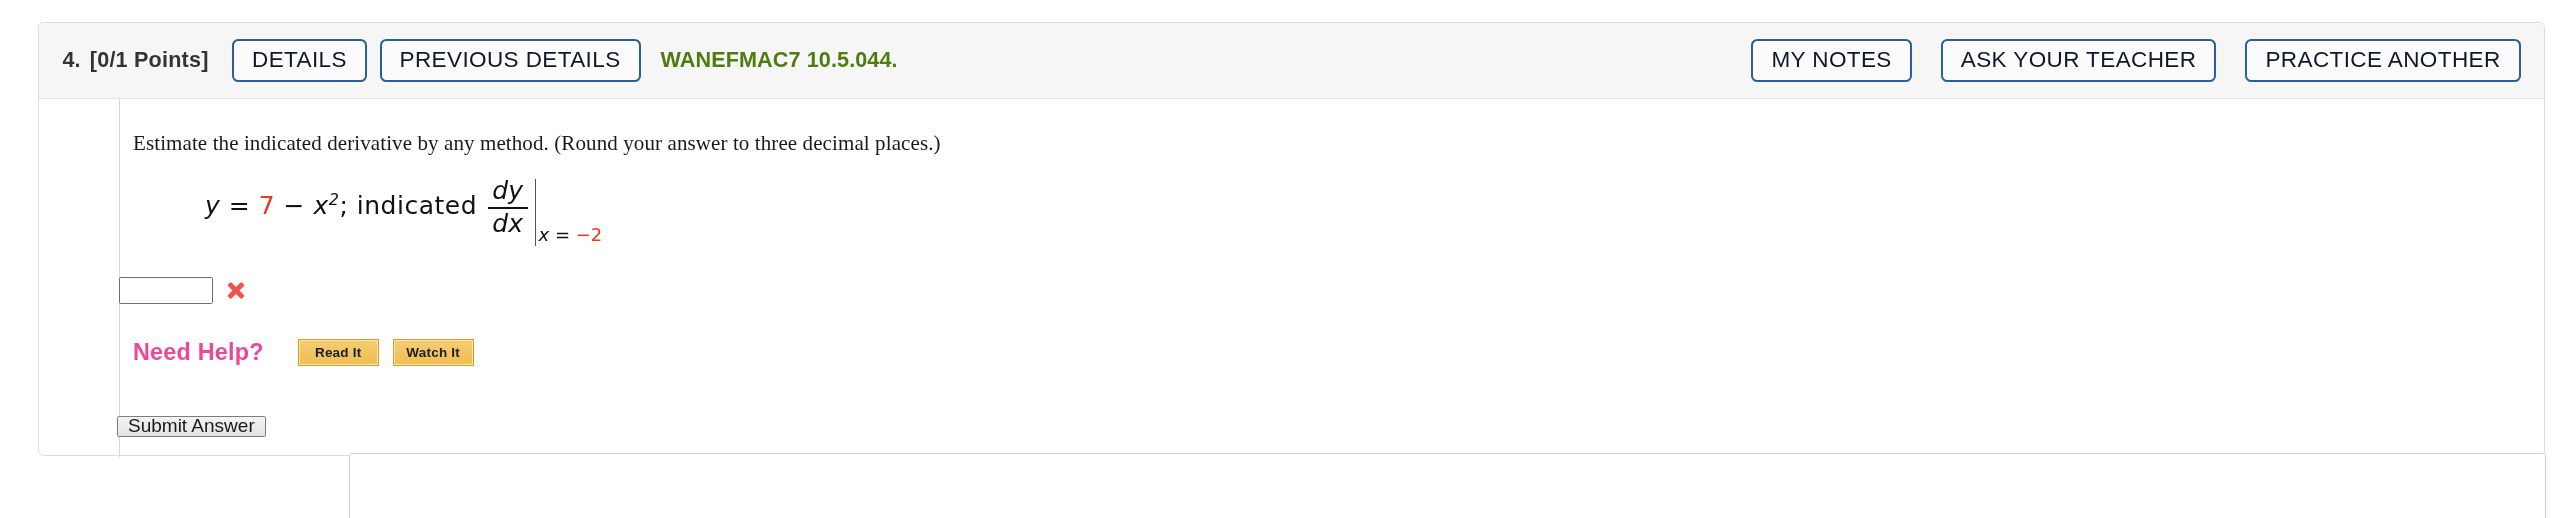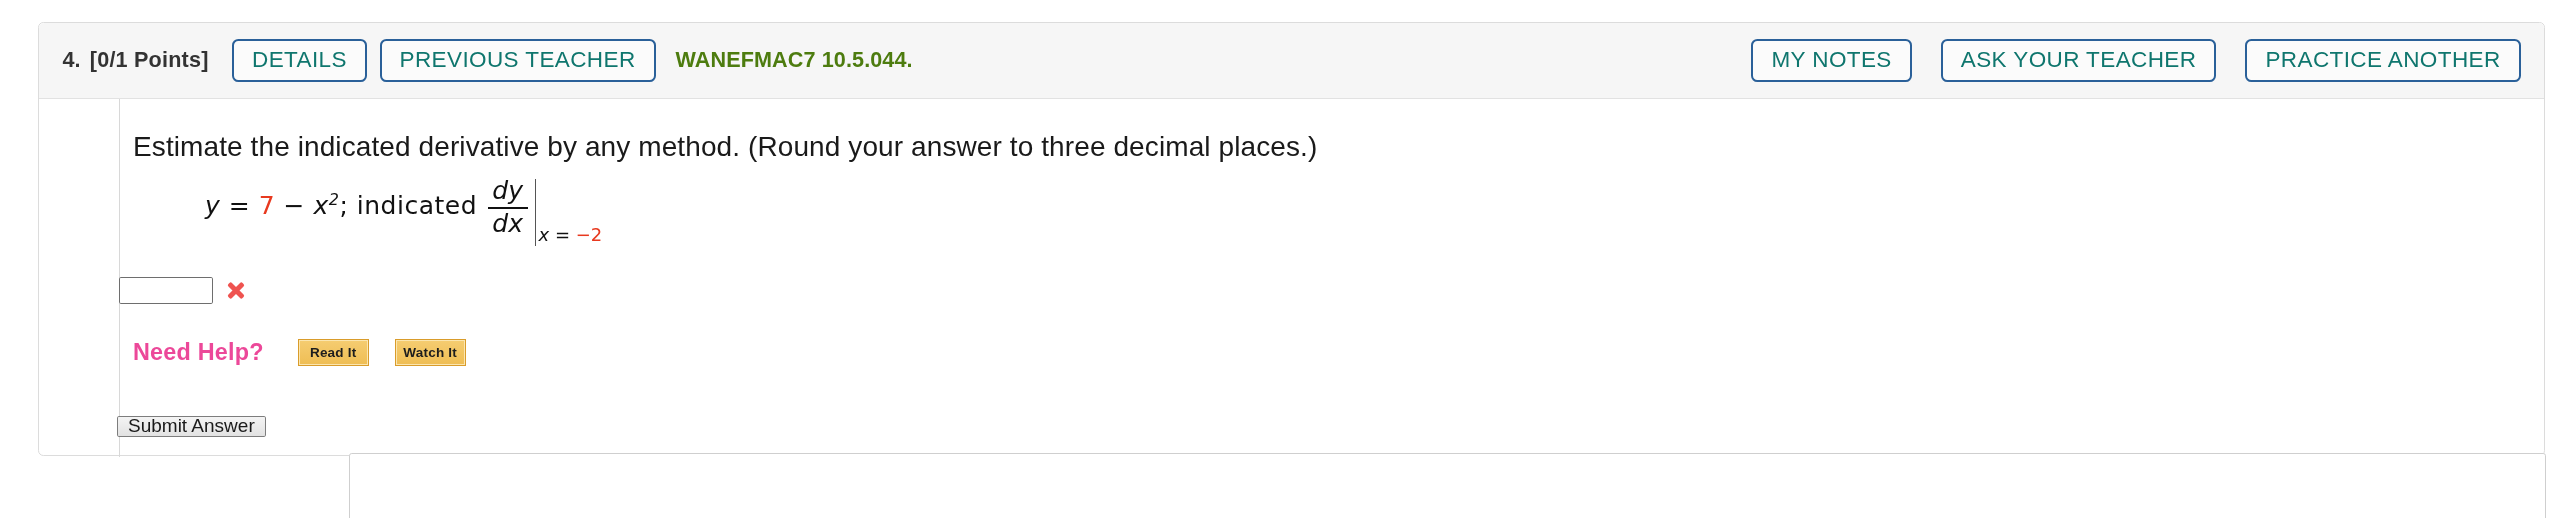--- a/index.html
+++ b/index.html
@@ -74,21 +74,21 @@
   }
   .hdr-btn {
     display: inline-flex;
     align-items: center;
     justify-content: center;
     height: 43px;
     padding: 0 18px;
     border: 2.7px solid #2a6099;
     border-radius: 6.3px;
     background: #fbfbfb;
-    color: #0f766e;
+    color: #0f172a;
     font-size: 22.5px;
     font-weight: 500;
     letter-spacing: 0.4px;
     white-space: nowrap;
     cursor: pointer;
     box-sizing: border-box;
     font-family: "Liberation Sans", sans-serif;
   }
   #details-button { margin-right: 12.6px; }
   #assignment-code {
@@ -121,24 +121,25 @@
     left: 94px;
     top: 0;
     right: 0;
     bottom: 0;
   }
 
   #question-prompt {
     position: absolute;
     left: 0;
     top: 32px;
-    font-size: 28px;
+    font-size: 21px;
     color: #1a1a1a;
     white-space: nowrap;
     letter-spacing: 0.1px;
+    font-family: Liberation Serif, serif;
   }
 
   
   #math-expression {
     position: absolute;
     left: 72px;
     top: 79px;
     font-family: "DejaVu Sans", sans-serif;
     font-size: 25px;
     color: #111111;
@@ -245,23 +246,23 @@
     font-weight: bold;
     color: #ec4899;
     letter-spacing: 0.2px;
     margin-right: 35px;
     white-space: nowrap;
   }
   .help-btn {
     display: inline-flex;
     align-items: center;
     justify-content: center;
-    width: 69px;
+    width: 79px;
     height: 25px;
-    margin-right: 28px;
+    margin-right: 16px;
     background: linear-gradient(#f5cc70, #efbe55);
     border: 0.9px solid #fbe6b0;
     outline: 1.8px solid #d99c2b;
     outline-offset: 0px;
     color: #1d1d1d;
     font-size: 13.5px;
     font-weight: bold;
     font-family: "Liberation Sans", sans-serif;
     cursor: pointer;
     box-sizing: border-box;
@@ -309,21 +310,21 @@
 
 <div id="question-container">
 
   <div id="question-header">
 
     <div class="hdr-left">
       <span id="question-number">4.</span>
       <span id="points-badge">[0/1 Points]</span>
 
       <button class="hdr-btn" id="details-button">DETAILS</button>
-      <button class="hdr-btn" id="previous-answers-button">PREVIOUS TEACHER</button>
+      <button class="hdr-btn" id="previous-answers-button">PREVIOUS DETAILS</button>
 
       <span id="assignment-code">WANEFMAC7 10.5.044.</span>
     </div>
 
     <div class="hdr-right">
       <button class="hdr-btn" id="my-notes-button">MY NOTES</button>
       <button class="hdr-btn" id="ask-your-teacher-button">ASK YOUR TEACHER</button>
       <button class="hdr-btn" id="practice-another-button">PRACTICE ANOTHER</button>
     </div>
 

